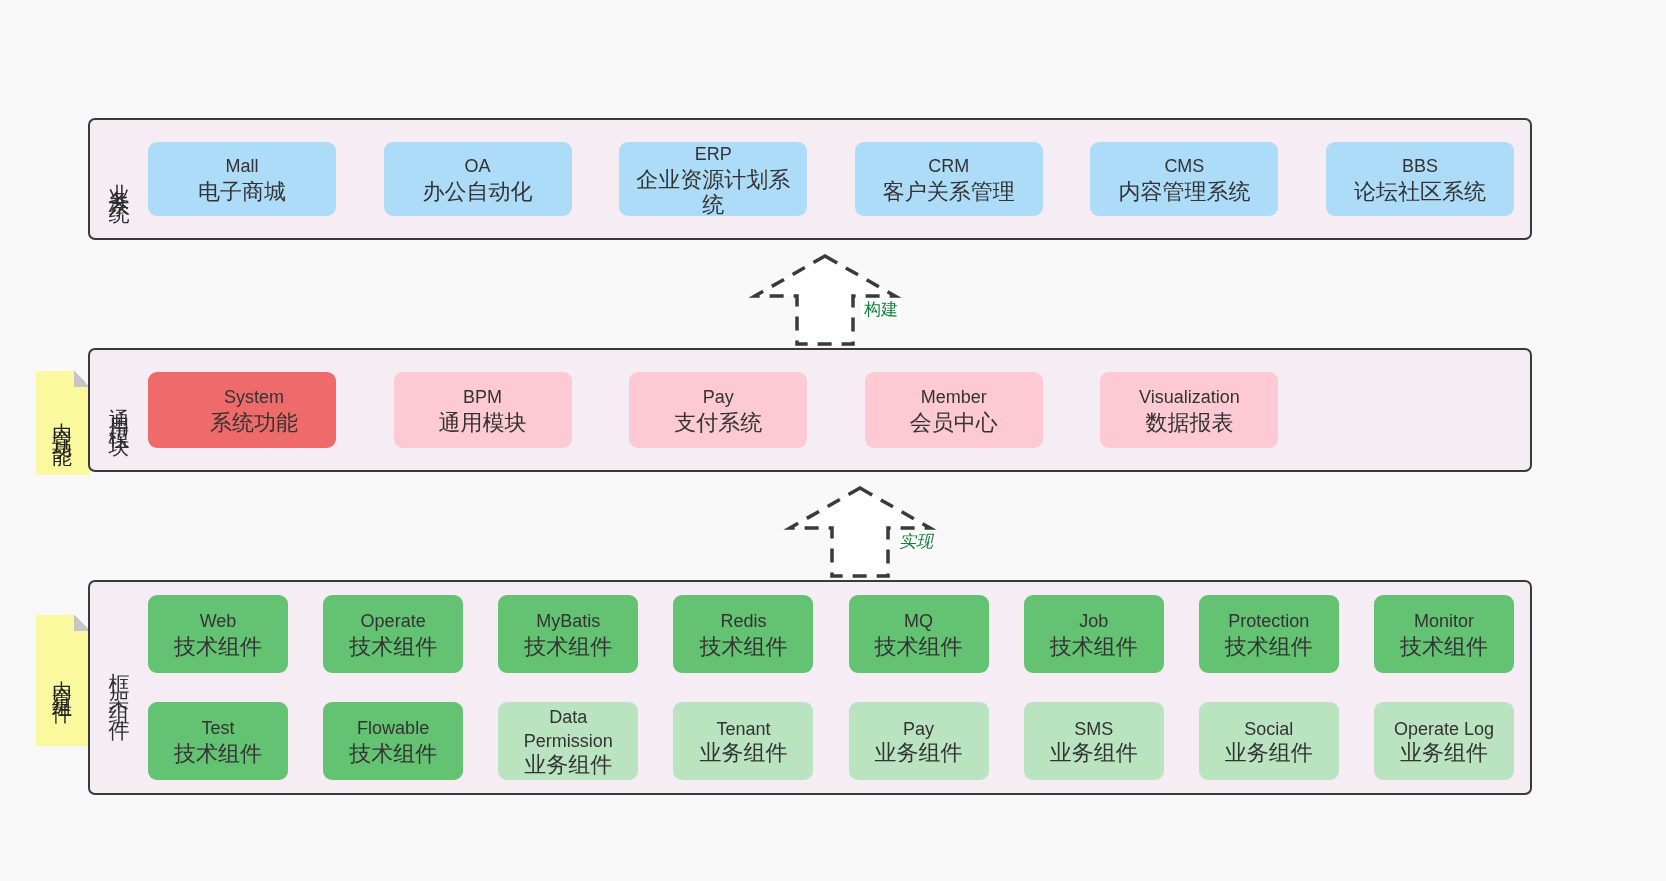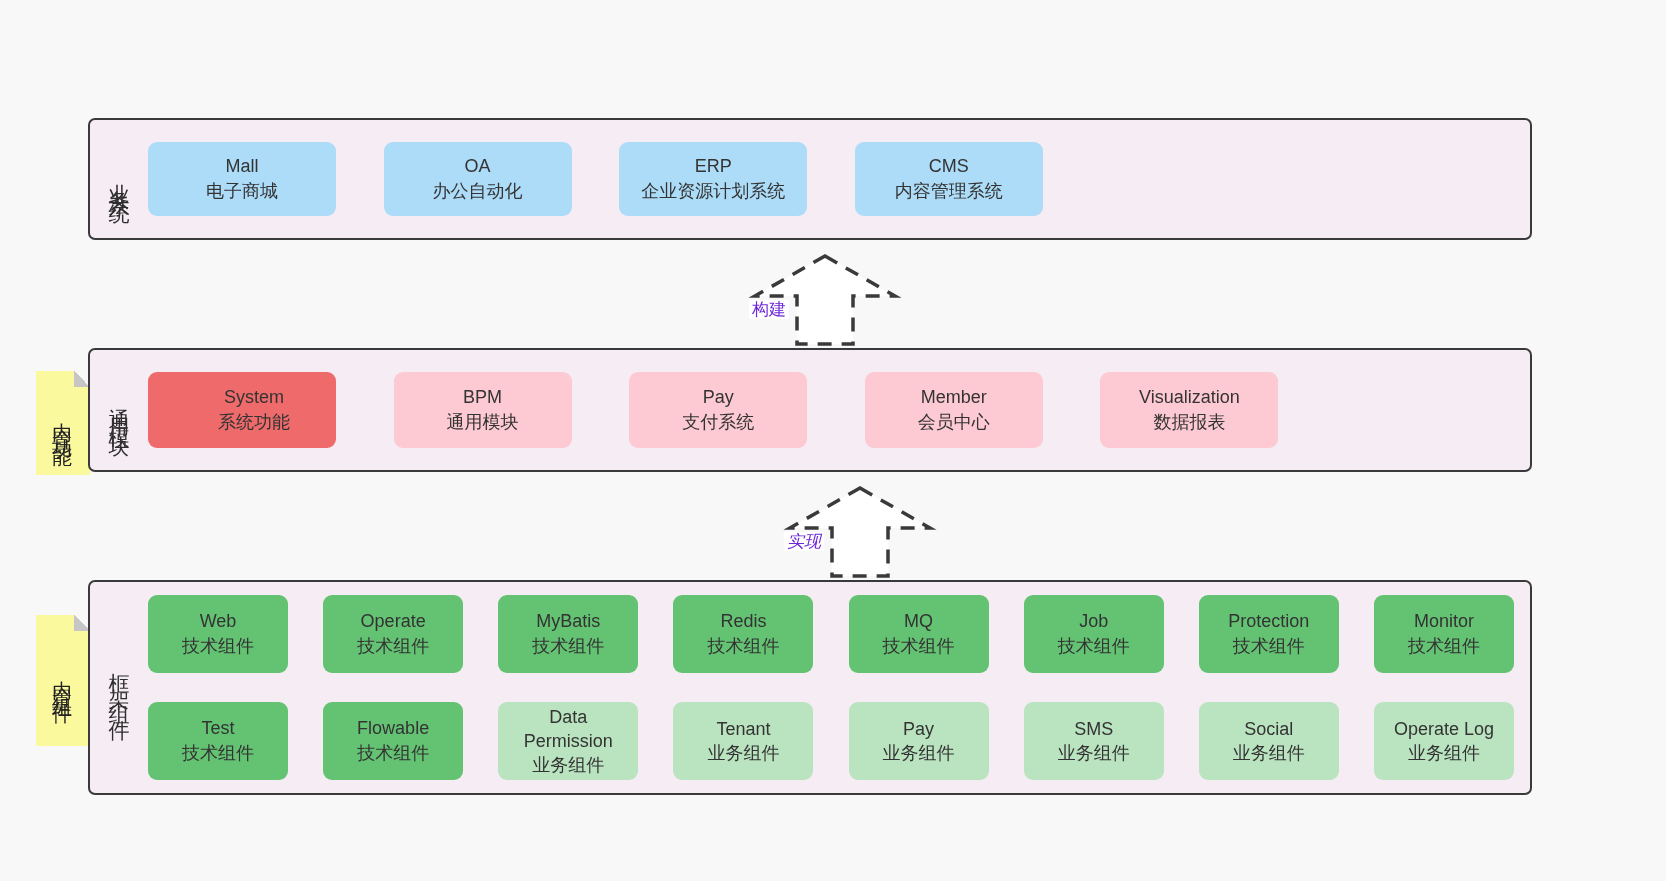--- a/index.html
+++ b/index.html
@@ -28,21 +28,21 @@
 
   .boxgrid { flex:1; display:grid; align-content:center;
              justify-content:space-between; padding-right:16px; }
   #layer-business  .boxgrid { grid-template-columns:repeat(6,188px); grid-auto-rows:74px; }
   #layer-modules   .boxgrid { grid-template-columns:repeat(6,188px); grid-auto-rows:76px; }
   #layer-components .boxgrid{ grid-template-columns:repeat(8,140px); grid-auto-rows:78px; row-gap:29px; }
 
   .box { border-radius:9px; display:flex; flex-direction:column; align-items:center;
          justify-content:center; text-align:center; line-height:25px; padding:2px 8px; }
   .box .t { font-size:18px; }
-  .box .s { font-size:18px; }
+  .box .s { font-size:22px; }
   .box.blue       { background:var(--blue,#addcf8); }
   .box.red        { background:var(--red,#ef6a6a);padding-left:32px; }
   .box.pink       { background:var(--pink,#fdc9d2);margin-left:10px; }
   .box.green      { background:var(--green,#63c373); }
   .box.lightgreen { background:var(--lightGreen,#bae4c0); line-height:24px; }
 
   .sticky {
     position:absolute; left:36px; width:54px; z-index:1;
     background:var(--sticky,#fbf99e);
     display:flex; align-items:center; justify-content:center;
@@ -53,22 +53,22 @@
     content:""; position:absolute; top:0; right:0; width:16px; height:16px;
     background:linear-gradient(225deg, var(--bg,#f8f8f8) 0 50%, var(--fold,#c6c6c6) 50% 100%);
   }
   #sticky-features   { top:371px; height:104px; }
   #sticky-components { top:615px; height:131px; }
 
   .arrow { position:absolute; width:152px; height:94px; z-index:3; }
   #arrow-build     { left:749px; top:253px; }
   #arrow-implement { left:784px; top:485px;font-style:italic; }
   .arrow svg { display:block; width:100%; height:100%; overflow:visible; }
-  .arrow-label { position:absolute; left:0; right:0; top:45px; text-align:left;
-                 font-size:17px; color:#6d28d9; }
+  .arrow-label { position:absolute; left:0; right:0; top:45px; text-align:right;
+                 font-size:17px; color:#15803d; }
   .arrow-label span { background:#fff; padding:0 3px; }
 </style>
 </head>
 <body>
 
 <div class="canvas">
 
   <div class="layer" id="layer-business">
     <div class="vlabel">
       <span class="vtext">业务系统</span>
@@ -80,22 +80,30 @@
       </div>
       <div class="box blue">
         <div class="t">OA</div>
         <div class="s">办公自动化</div>
       </div>
       <div class="box blue">
         <div class="t">ERP</div>
         <div class="s">企业资源计划系统</div>
       </div>
       <div class="box blue">
+        <div class="t">CRM</div>
+        <div class="s">客户关系管理</div>
+      </div>
+      <div class="box blue">
         <div class="t">CMS</div>
         <div class="s">内容管理系统</div>
+      </div>
+      <div class="box blue">
+        <div class="t">BBS</div>
+        <div class="s">论坛社区系统</div>
       </div>
     </div>
   </div>
 
   <div class="arrow" id="arrow-build">
     <svg viewBox="0 0 152 94">
       <polygon points="76,3 146,43 104,43 104,91 48,91 48,43 6,43" fill="#ffffff" stroke="#3a3a3a" stroke-width="3.5" stroke-dasharray="14 10" stroke-linejoin="miter"></polygon>
     </svg>
     <div class="arrow-label">
       <span>构建</span>

